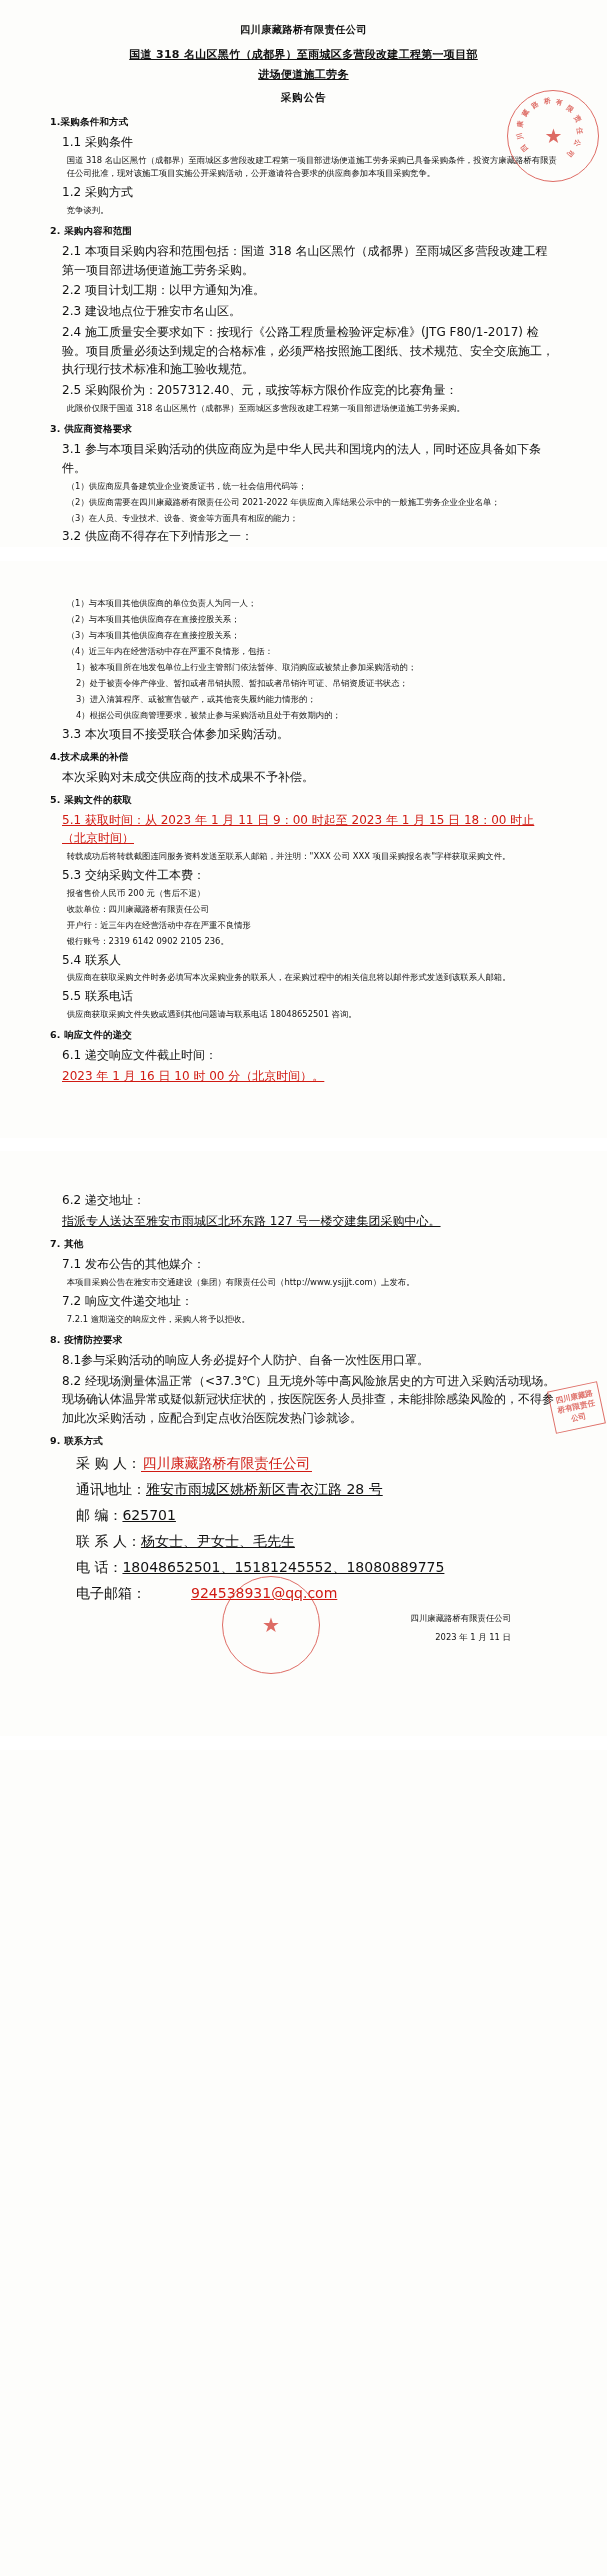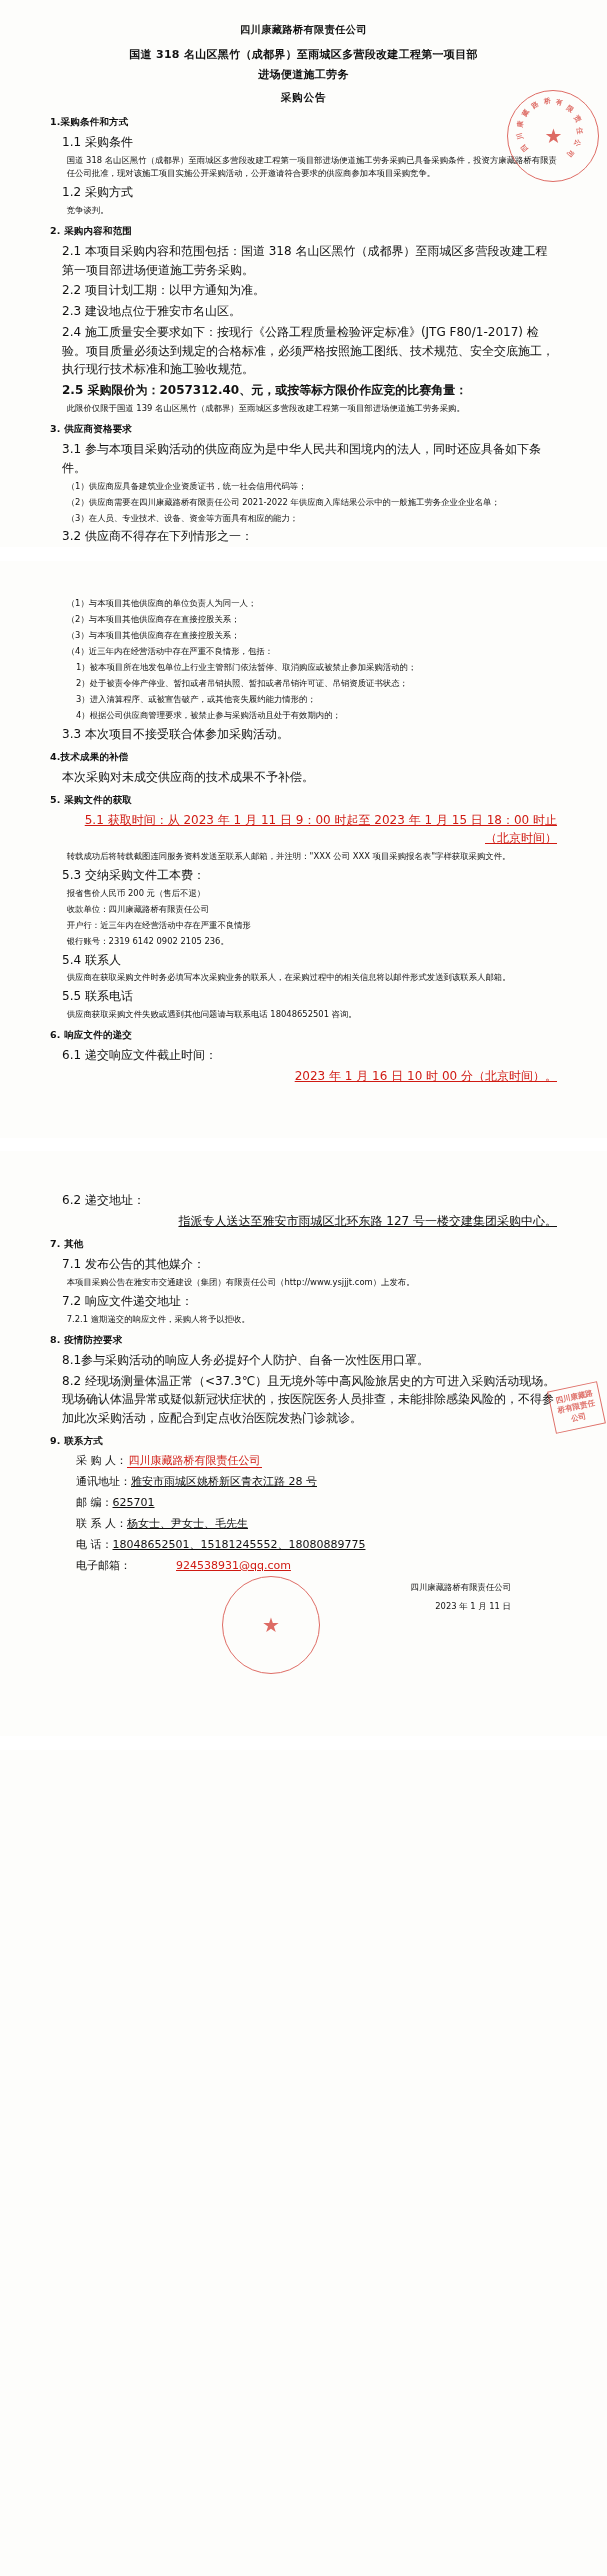--- a/index.html
+++ b/index.html
@@ -33,20 +33,21 @@
     font-size:10.2px;
     letter-spacing:0.4px;
     margin:3px 0 7.6px 0;
   }
   .title{
     text-align:center;
     font-weight:bold;
     font-size:11px;
     line-height:1.85;
     letter-spacing:0.3px;
+    text-decoration:underline;
   }
   .subtitle{
     text-align:center;
     font-weight:bold;
     font-size:10.6px;
     margin:6px 0 10.6px 0;
     letter-spacing:0.8px;
   }
   h2.sec{
     font-size:9.5px;
@@ -65,22 +66,22 @@
     line-height:1.62;
     text-align:justify;
   }
   p.body2{
     font-size:8.4px;
     margin:2.3px 0 2.3px 26px;
     line-height:1.62;
     text-align:justify;
   }
   .red{color:#d01a12;margin-left:45px;}
-  .u{text-decoration:underline;text-align:right;}
-  .boldtxt{font-weight:bold;}
+  .u{text-decoration:underline;}
+  .boldtxt{font-weight:normal;}
 
   
   .seal{
     position:absolute;
     border:1.9px solid #d2342b;
     border-radius:50%;
     color:#d2342b;
     opacity:.72;
     pointer-events:none;
   }
@@ -118,21 +119,21 @@
     padding:4.6px 3px;
     line-height:1.4;
     transform:rotate(-12deg);
   }
   .sig{
     font-size:8.4px;
     text-align:right;
     margin:4.6px 46px 0 0;
     line-height:1.7;
   }
-  .contact-line{font-size:11px;margin:2.3px 0 2.3px 26px;line-height:1.7;}
+  .contact-line{font-size:14px;margin:2.3px 0 2.3px 26px;line-height:1.7;}
   .redbox{
     color:#d01a12;
     border-bottom:0.8px solid #d01a12;
     padding:0 1.5px;
   }
 </style>
 </head>
 <body>
 
 <div class="page">
@@ -167,21 +168,21 @@
     <p class="body">国道 318 名山区黑竹（成都界）至雨城区多营段改建工程第一项目部进场便道施工劳务采购已具备采购条件，投资方康藏路桥有限责任公司批准，现对该施工项目实施公开采购活动，公开邀请符合要求的供应商参加本项目采购竞争。</p>
     <p class="sub">1.2 采购方式</p>
     <p class="body">竞争谈判。</p>
 
     <h2 class="sec">2. 采购内容和范围</h2>
     <p class="sub">2.1 本项目采购内容和范围包括：国道 318 名山区黑竹（成都界）至雨城区多营段改建工程第一项目部进场便道施工劳务采购。</p>
     <p class="sub">2.2 项目计划工期：以甲方通知为准。</p>
     <p class="sub">2.3 建设地点位于雅安市名山区。</p>
     <p class="sub">2.4 施工质量安全要求如下：按现行《公路工程质量检验评定标准》(JTG F80/1-2017) 检验。项目质量必须达到规定的合格标准，必须严格按照施工图纸、技术规范、安全交底施工，执行现行技术标准和施工验收规范。</p>
     <p class="sub boldtxt">2.5 采购限价为：2057312.40、元，或按等标方限价作应竞的比赛角量：</p>
-    <p class="body">此限价仅限于国道 139 名山区黑竹（成都界）至雨城区多营段改建工程第一项目部进场便道施工劳务采购。</p>
+    <p class="body">此限价仅限于国道 318 名山区黑竹（成都界）至雨城区多营段改建工程第一项目部进场便道施工劳务采购。</p>
 
     <h2 class="sec">3. 供应商资格要求</h2>
     <p class="sub">3.1 参与本项目采购活动的供应商应为是中华人民共和国境内的法人，同时还应具备如下条件。</p>
     <p class="body">（1）供应商应具备建筑业企业资质证书，统一社会信用代码等；</p>
     <p class="body">（2）供应商需要在四川康藏路桥有限责任公司 2021-2022 年供应商入库结果公示中的一般施工劳务企业企业名单；</p>
     <p class="body">（3）在人员、专业技术、设备、资金等方面具有相应的能力；</p>
     <p class="sub">3.2 供应商不得存在下列情形之一：</p>
   </div>
 
   <div class="gap"></div>

